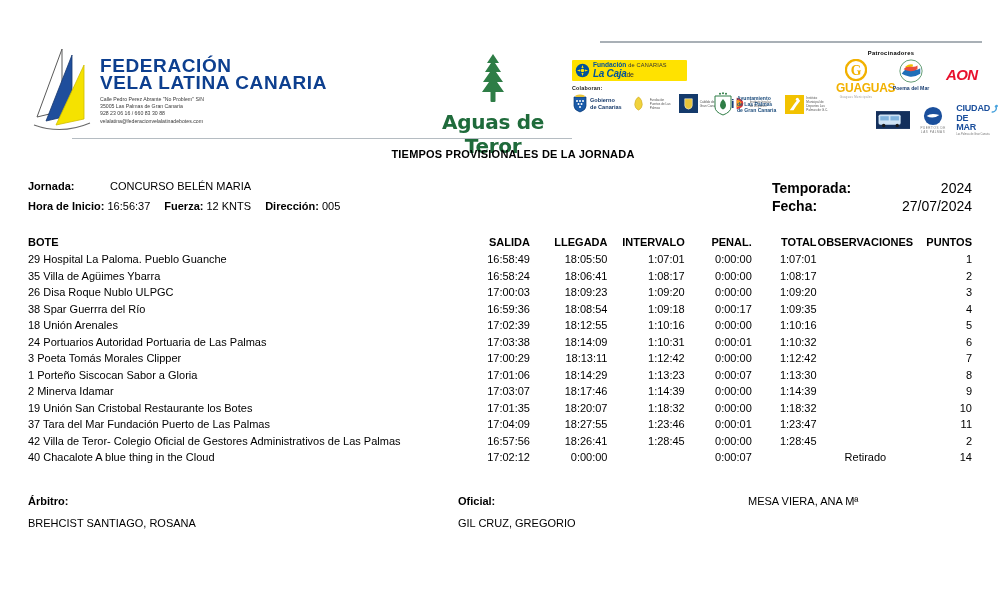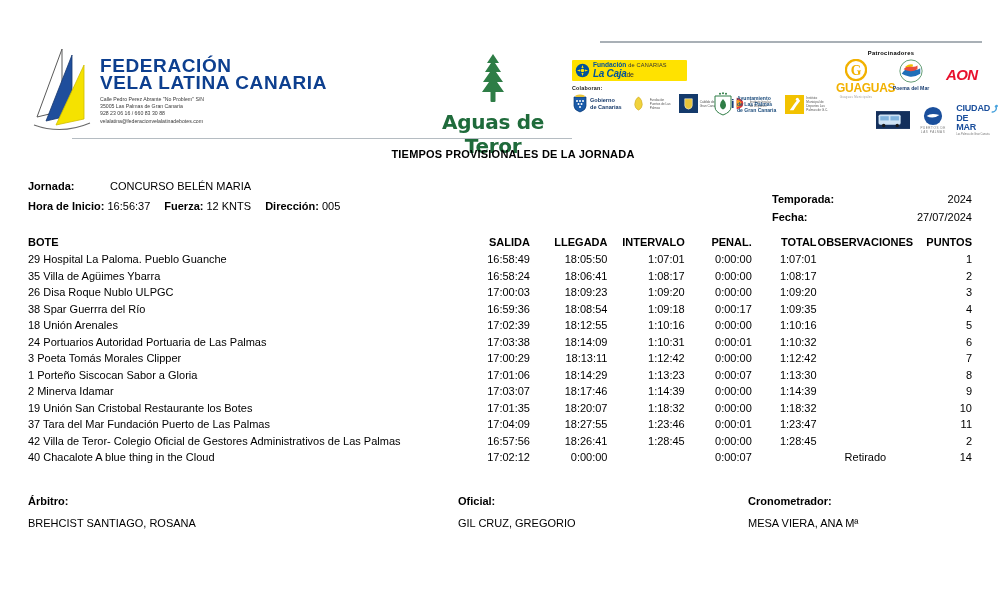--- a/index.html
+++ b/index.html
@@ -84,21 +84,21 @@
 
   
   .meta { position: absolute; left: 28px; top: 180px; font-size: 11px; }
   .meta-row { display: flex; height: 18px; align-items: baseline; }
   .meta-lbl { font-weight: bold; width: 82px; }
   .meta-val { }
   .meta-inline { margin-top: 2px; font-size: 11px; }
   .meta-inline b { font-weight: bold; }
   .meta-inline span.gap { display: inline-block; width: 14px; }
 
-  .meta-right { position: absolute; right: 28px; top: 180px; font-size: 11px; width: 200px; margin-top: 13px; }
+  .meta-right { position: absolute; right: 28px; top: 180px; font-size: 14px; width: 200px; }
   .meta-right .meta-row { justify-content: flex-start; height: 18px; }
   .mr-lbl { font-weight: bold; width: 112px; text-align: left; }
   .mr-val { width: 88px; text-align: right; }
 
   
   table.results {
     position: absolute; left: 28px; top: 236px;
     width: 944px; border-collapse: collapse; font-size: 11px;
   }
   table.results th {
@@ -497,19 +497,18 @@
     <div class="foot-cols">
       <div class="foot-col-1">
         <div class="foot-lbl">Árbitro:</div>
         <div class="foot-val">BREHCIST SANTIAGO, ROSANA</div>
       </div>
       <div class="foot-col-2">
         <div class="foot-lbl">Oficial:</div>
         <div class="foot-val">GIL CRUZ, GREGORIO</div>
       </div>
       <div class="foot-col-3">
-        <div class="foot-lbl">Cronometrador:</div>
         <div class="foot-val">MESA VIERA, ANA Mª</div>
       </div>
     </div>
   </div>
 
 </div>
 
 </body></html>

